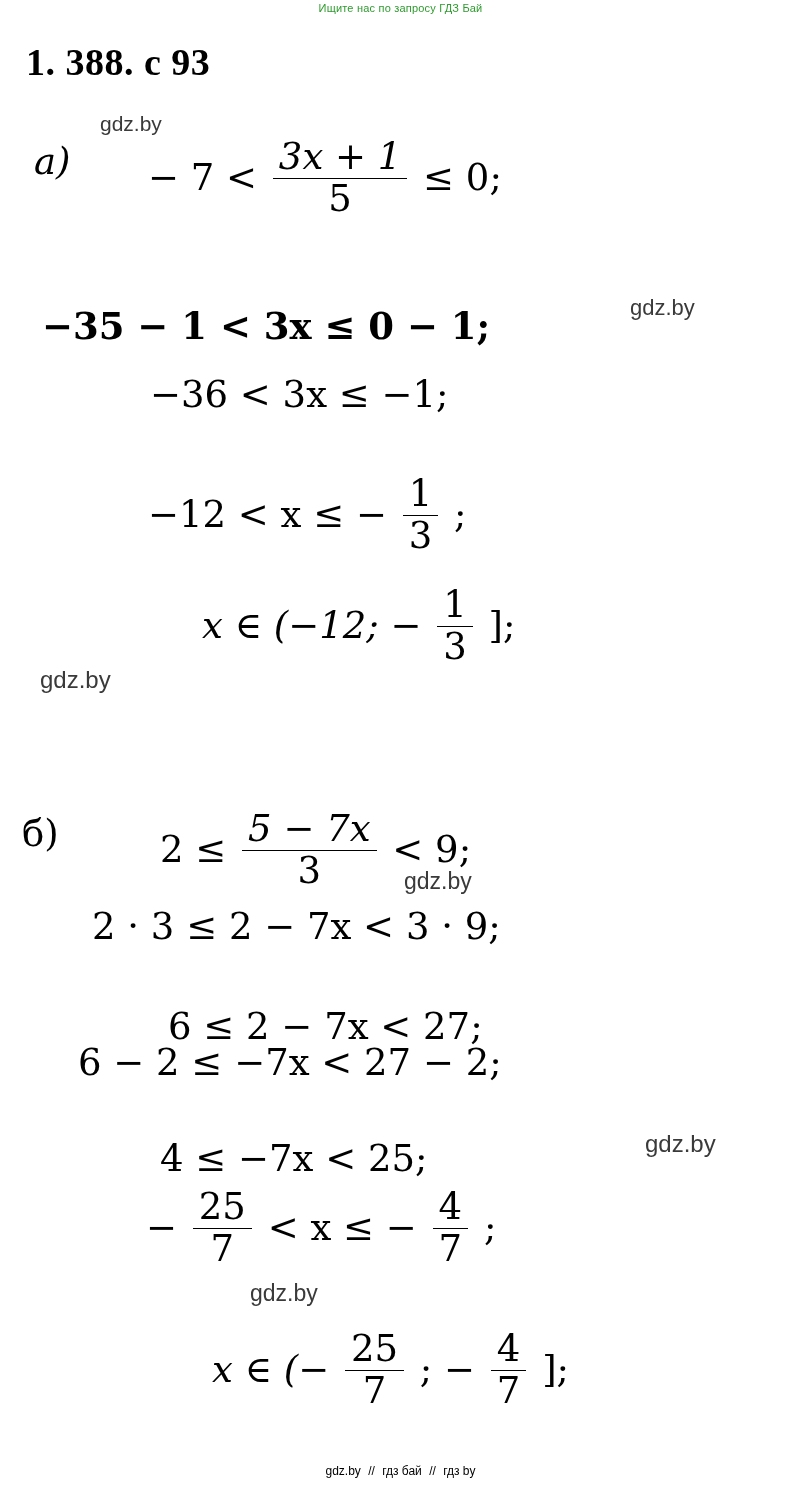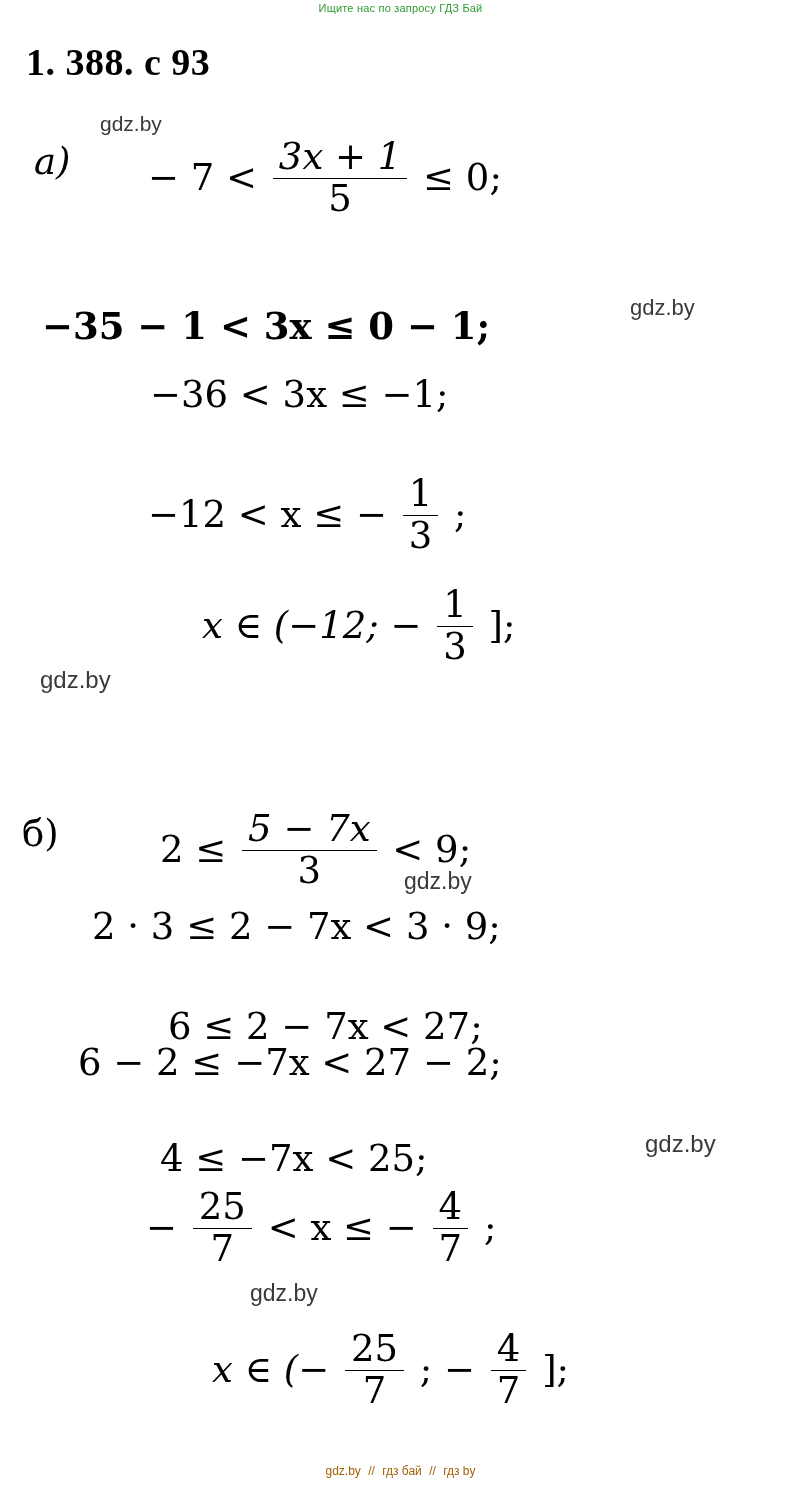--- a/index.html
+++ b/index.html
@@ -34,21 +34,21 @@
   }
   
   .bottom-banner {
     position: absolute;
     bottom: 14px;
     left: 0;
     width: 801px;
     text-align: center;
     font-family: "Liberation Sans", sans-serif;
     font-size: 12px;
-    color: #a16207;
+    color: #000000;
   }
   .bottom-banner span { margin: 0 2px; }
   
   .title {
     position: absolute;
     left: 26px;
     top: 40px;
     font-family: "Liberation Serif", serif;
     font-weight: bold;
     font-size: 38px;

